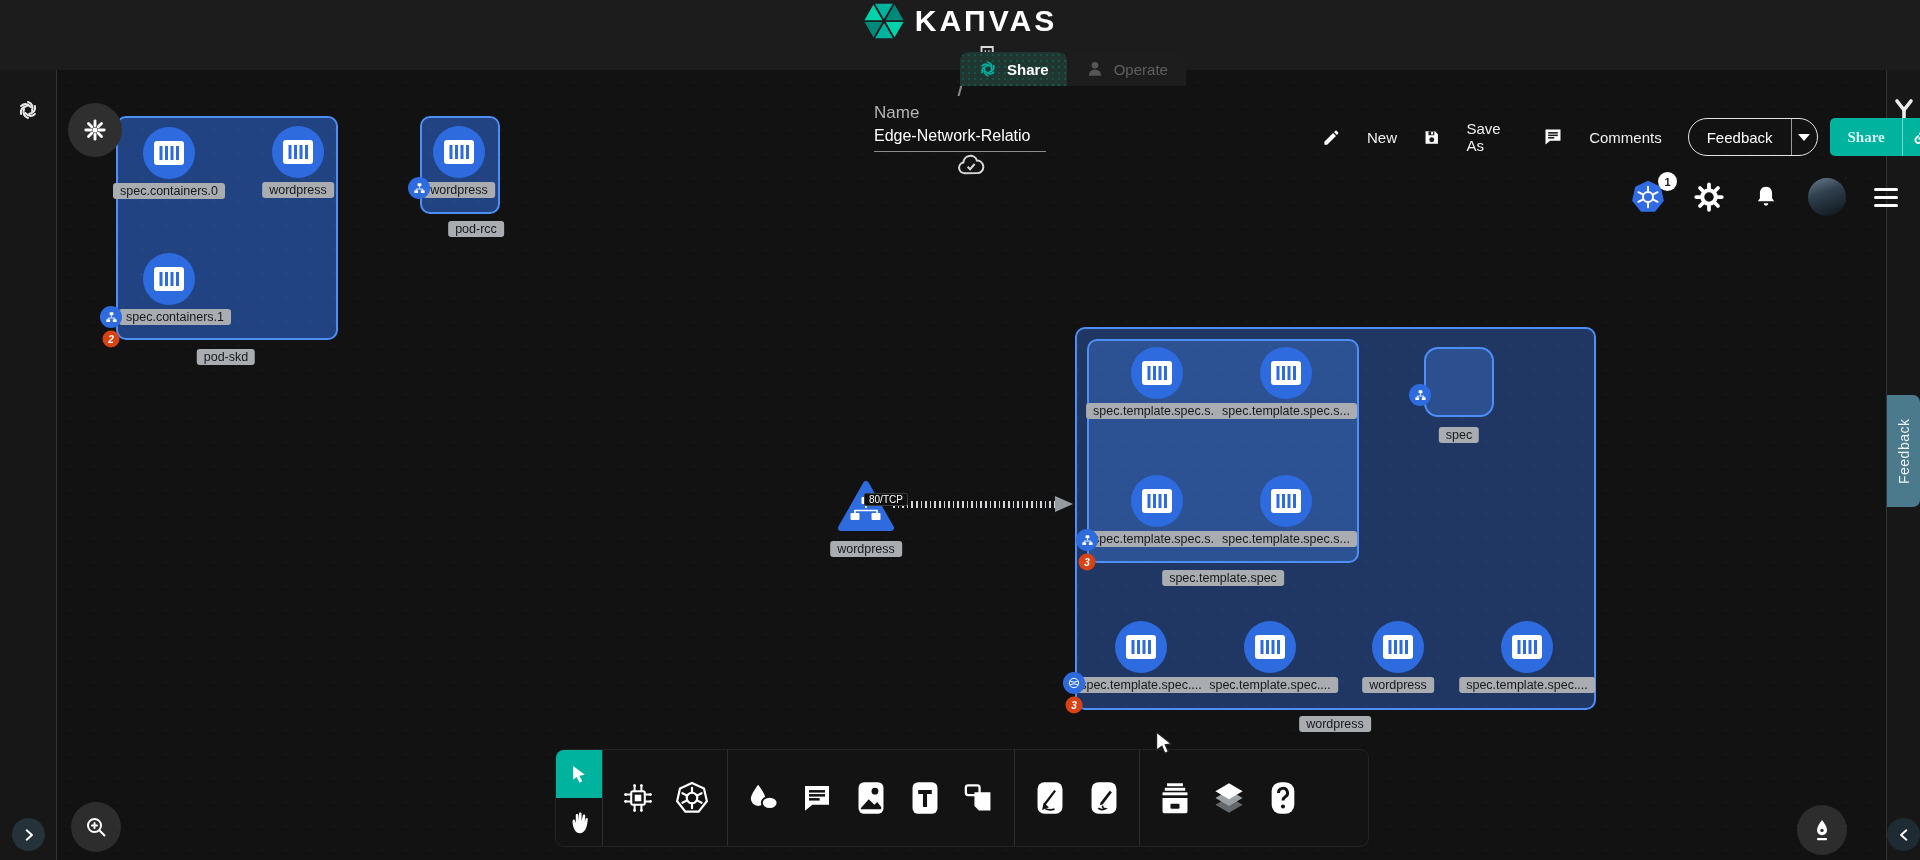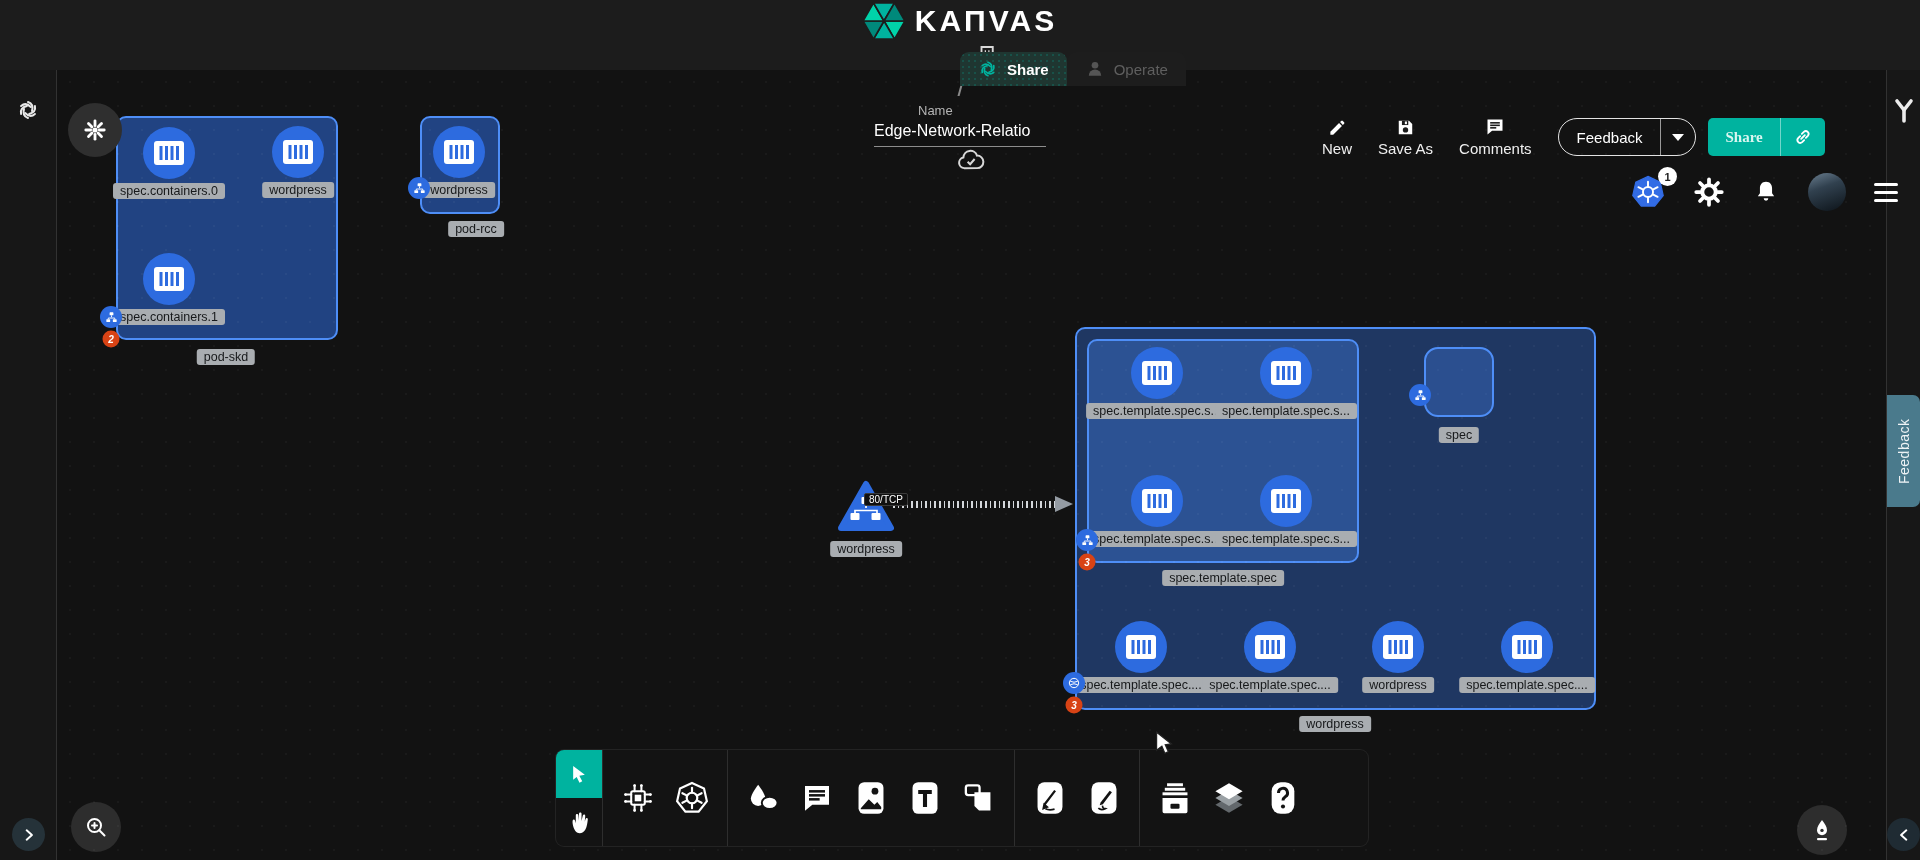--- a/index.html
+++ b/index.html
@@ -7,21 +7,21 @@
               font-family:"Liberation Sans", sans-serif; position:relative; color:#eee; }
 
   
   .header { position:absolute; top:0; left:0; width:1920px; height:70px; background:#1c1c1c;
             display:flex; align-items:center; padding:0 22px; z-index:30;flex-direction:column; }
   .logo { display:flex; align-items:center; gap:10px; }
   .logo-text { font-size:30px; font-weight:800; letter-spacing:3px; color:#fff; }
   .org-icon { margin-left:58px; }
   .crumb-sep { margin:0 16px 0 18px; font-size:26px; color:#8a8a8a; font-weight:300; }
   .name-block { display:flex; flex-direction:column; }
-  .name-label { font-size:13px; color:#b5b5b5; margin-bottom:2px;margin-left:44px; }
+  .name-label { font-size:17px; color:#b5b5b5; margin-bottom:2px; }
   .name-input { background:transparent; border:none; border-bottom:1px solid #8d8d8d; outline:none;
                 color:#fff; font-size:16px; width:172px; padding:2px 0 6px;
                 font-family:"Liberation Sans", sans-serif; }
   .cloud-icon { margin-left:22px; }
   .hdr-right { margin-left:auto; display:flex; align-items:center; gap:28px; }
   .k8s-wrap { position:relative; }
   .k8s-badge { position:absolute; top:-7px; right:-11px; width:19px; height:19px; border-radius:50%;
                background:#fff; color:#222; font-size:11px; font-weight:bold;
                display:flex; align-items:center; justify-content:center; }
   .avatar { width:38px; height:38px; border-radius:50%;
@@ -45,22 +45,22 @@
                 border-left:1px solid #323232; z-index:20; }
   .rail-icon-top { position:absolute; top:28px; left:50%; transform:translateX(-50%); }
   .round-btn { position:absolute; border-radius:50%; display:flex; align-items:center;
                justify-content:center; cursor:pointer; }
   .chev-btn { width:33px; height:33px; background:#253239; }
   .float-btn { width:50px; height:50px; background:#2d2d2d; }
 
   
   .actionsbar { position:absolute; top:117px; left:1322px; height:40px; display:flex;
                 align-items:center; z-index:25; }
-  .act-item { display:flex; align-items:center; gap:3px; font-size:15px; color:#f0f0f0;
-              margin-right:26px; cursor:pointer;flex-direction:column; }
+  .act-item { display:flex; align-items:center; gap:26px; font-size:15px; color:#f0f0f0;
+              margin-right:26px; cursor:pointer; }
   .btn-actions { display:flex; align-items:stretch; height:38px; border:1px solid #e3e3e3;
                  border-radius:19px; overflow:hidden; margin-right:12px; cursor:pointer; }
   .btn-actions .main { padding:0 18px; display:flex; align-items:center; font-size:15px; color:#fff; }
   .btn-actions .sep { width:1px; background:#9a9a9a; }
   .btn-actions .caret { width:34px; display:flex; align-items:center; justify-content:center; }
   .caret-tri { width:0; height:0; border-left:6px solid transparent; border-right:6px solid transparent;
                border-top:7px solid #fff; }
   .btn-share { display:flex; align-items:stretch; height:38px; background:#00b39f; border-radius:5px;
                overflow:hidden; cursor:pointer;font-family:Liberation Serif, serif; }
   .btn-share .main { padding:0 17px; display:flex; align-items:center; font-size:15px;
@@ -354,21 +354,21 @@
 
 <div class="cnode" style="left:143px; top:253px;">
   <svg width="32" height="26" viewBox="0 0 32 26">
       <rect x="1" y="1" width="30" height="24" rx="3" fill="#fff"></rect>
     <rect x="6.5" y="6" width="3" height="14" fill="#2d6bdf"></rect>
       <rect x="12" y="6" width="3" height="14" fill="#2d6bdf"></rect>
     <rect x="17.5" y="6" width="3" height="14" fill="#2d6bdf"></rect>
       <rect x="23" y="6" width="3" height="14" fill="#2d6bdf"></rect>
     </svg>
 </div>
-<div class="chip" style="left:169px; top:309px;">spec.containers.1</div>
+<div class="chip" style="left:175px; top:309px;">spec.containers.1</div>
 
 <div class="cnode" style="left:433px; top:126px;">
   <svg width="32" height="26" viewBox="0 0 32 26">
       <rect x="1" y="1" width="30" height="24" rx="3" fill="#fff"></rect>
     <rect x="6.5" y="6" width="3" height="14" fill="#2d6bdf"></rect>
       <rect x="12" y="6" width="3" height="14" fill="#2d6bdf"></rect>
     <rect x="17.5" y="6" width="3" height="14" fill="#2d6bdf"></rect>
       <rect x="23" y="6" width="3" height="14" fill="#2d6bdf"></rect>
     </svg>
 </div>

